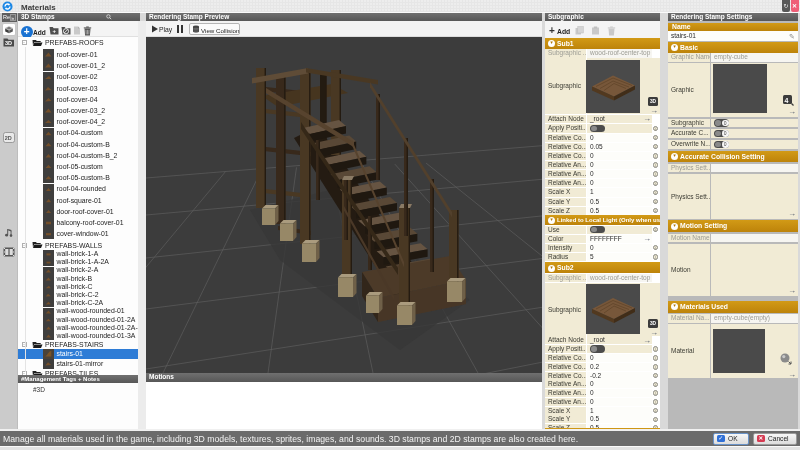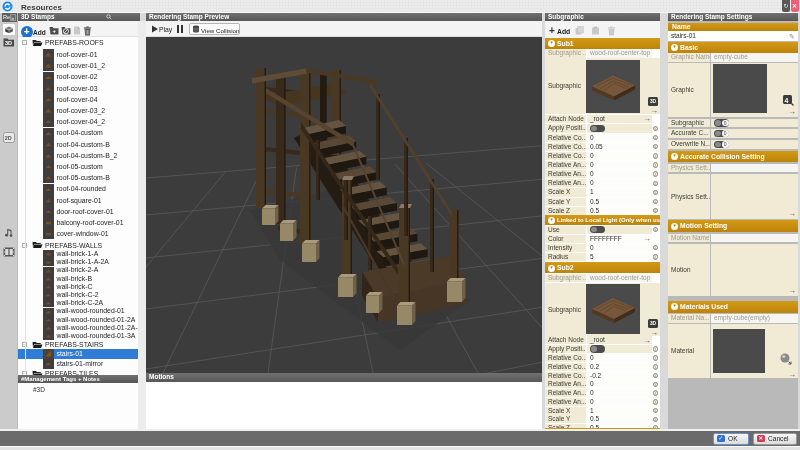--- a/index.html
+++ b/index.html
@@ -24,21 +24,21 @@
 .thumbimg{position:absolute;background:#4a4a4a;}
 </style></head><body>
 <div id="win">
 
 <div class="abs" style="left:0;top:0;width:800px;height:13px;background:#ededed;background-image:repeating-linear-gradient(0deg,#e6e6e6 0 1px,transparent 1px 3px),repeating-linear-gradient(90deg,#e6e6e6 0 1px,transparent 1px 3px);border-bottom:1px solid #fbfbfb;"></div>
 <svg class="abs" style="left:2px;top:1px" width="11" height="11" viewBox="0 0 11 11">
  <circle cx="5.5" cy="5.5" r="5" fill="#1e88e5"></circle>
  <path d="M3 5.5a2.5 2.5 0 0 1 4.3-1.7M8 5.5a2.5 2.5 0 0 1-4.3 1.7" stroke="#fff" stroke-width="1.3" fill="none"></path>
  <path d="M7.6 2.6l0 1.6-1.6 0zM3.4 8.4l0-1.6 1.6 0z" fill="#fff"></path>
 </svg>
-<div class="abs" style="left:21px;top:2.5px;font-size:8px;font-weight:bold;color:#3b3b3b;">Resources</div>
+<div class="abs" style="left:21px;top:2.5px;font-size:8px;font-weight:bold;color:#3b3b3b;">Materials</div>
 <div class="abs" style="left:782px;top:0;width:8px;height:12px;background:#585858;border-radius:0 0 2px 2px;color:#eee;font-size:6px;text-align:center;line-height:12px;">↻</div>
 <div class="abs" style="left:790.5px;top:0;width:8px;height:12px;background:#ef5e77;border-radius:0 0 2px 2px;color:#fff;font-size:6px;font-weight:bold;text-align:center;line-height:12px;">✕</div>
 
 <div class="abs" style="left:0;top:13px;width:18px;height:418px;background:#cbcbcb;border-right:1px solid #bdbdbd;"></div>
 <div class="abs" style="left:1.5px;top:13px;width:15px;height:8.5px;background:#5e5e5e;color:#fff;font-size:5.5px;line-height:8.5px;padding-left:1.5px;">Re</div>
 <div class="abs" style="left:10px;top:14px;width:5.5px;height:6.5px;background:#6a6a6a;border:0.5px solid #999;color:#fff;font-size:5px;line-height:6px;text-align:center;">»</div>
 <div class="abs" style="left:2px;top:23px;width:14px;height:13px;background:#fff;border:1px solid #c6c6c6;border-radius:2px;"></div>
 <svg class="abs" style="left:4px;top:25px" width="10" height="9" viewBox="0 0 10 9">
  <path d="M1.2 3.2L5 1.4l3.8 1.8L5 5z" fill="#777"></path>
       <path d="M1.2 3.2L5 5v3.2L1.2 6.4z" fill="#3d3d3d"></path>
@@ -745,19 +745,20 @@
       <svg class="abs" style="left:111px;top:331px" width="14" height="14" viewBox="0 0 14 14">
         <circle cx="6" cy="6" r="4.5" fill="#8a8a8a"></circle>
         <circle cx="4.8" cy="4.6" r="1.6" fill="#c8c8c8"></circle>
         <path d="M9.5 9.5l2.5 2.5M12 9.5v2.5h-2.5" stroke="#555" stroke-width="1" fill="none"></path>
       </svg>
       <div class="arr" style="left:120px;top:350px;">→</div>
     </div>
 
 <div class="abs" style="left:0;top:429px;width:800px;height:2px;background:#f0f0f0;"></div>
 <div class="abs" style="left:0;top:431px;width:800px;height:14.5px;background:#6b6b6b;"></div>
+<div class="abs" style="left:3px;top:433.5px;font-size:8.7px;color:#f2f2f2;">Manage all materials used in the game, including 3D models, textures, sprites, images, and sounds. 3D stamps and 2D stamps are also created here.</div>
 <div class="abs" style="left:713px;top:432.5px;width:36px;height:12px;background:linear-gradient(#f7f7f7,#dcdcdc);border:1px solid #6a93c8;border-radius:2px;"></div>
 <div class="abs" style="left:717px;top:434.5px;width:7.5px;height:7.5px;background:#2f6fd6;border-radius:1.5px;color:#fff;font-size:6px;line-height:7.5px;text-align:center;">✓</div>
 <div class="abs" style="left:728px;top:435px;font-size:6.6px;color:#222;">OK</div>
 <div class="abs" style="left:753px;top:432.5px;width:44px;height:12px;background:linear-gradient(#f7f7f7,#dcdcdc);border:1px solid #9a9a9a;border-radius:2px;"></div>
 <div class="abs" style="left:757px;top:434.5px;width:7.5px;height:7.5px;background:#d63a52;border-radius:1.5px;color:#fff;font-size:5.5px;line-height:7.5px;text-align:center;font-weight:bold;">✕</div>
 <div class="abs" style="left:768px;top:435px;font-size:6.6px;color:#222;">Cancel</div>
 <div class="abs" style="left:0;top:445.5px;width:800px;height:4.5px;background:#e3e3e3;border-top:1px solid #fafafa;"></div>
 </div>
 </body></html>

